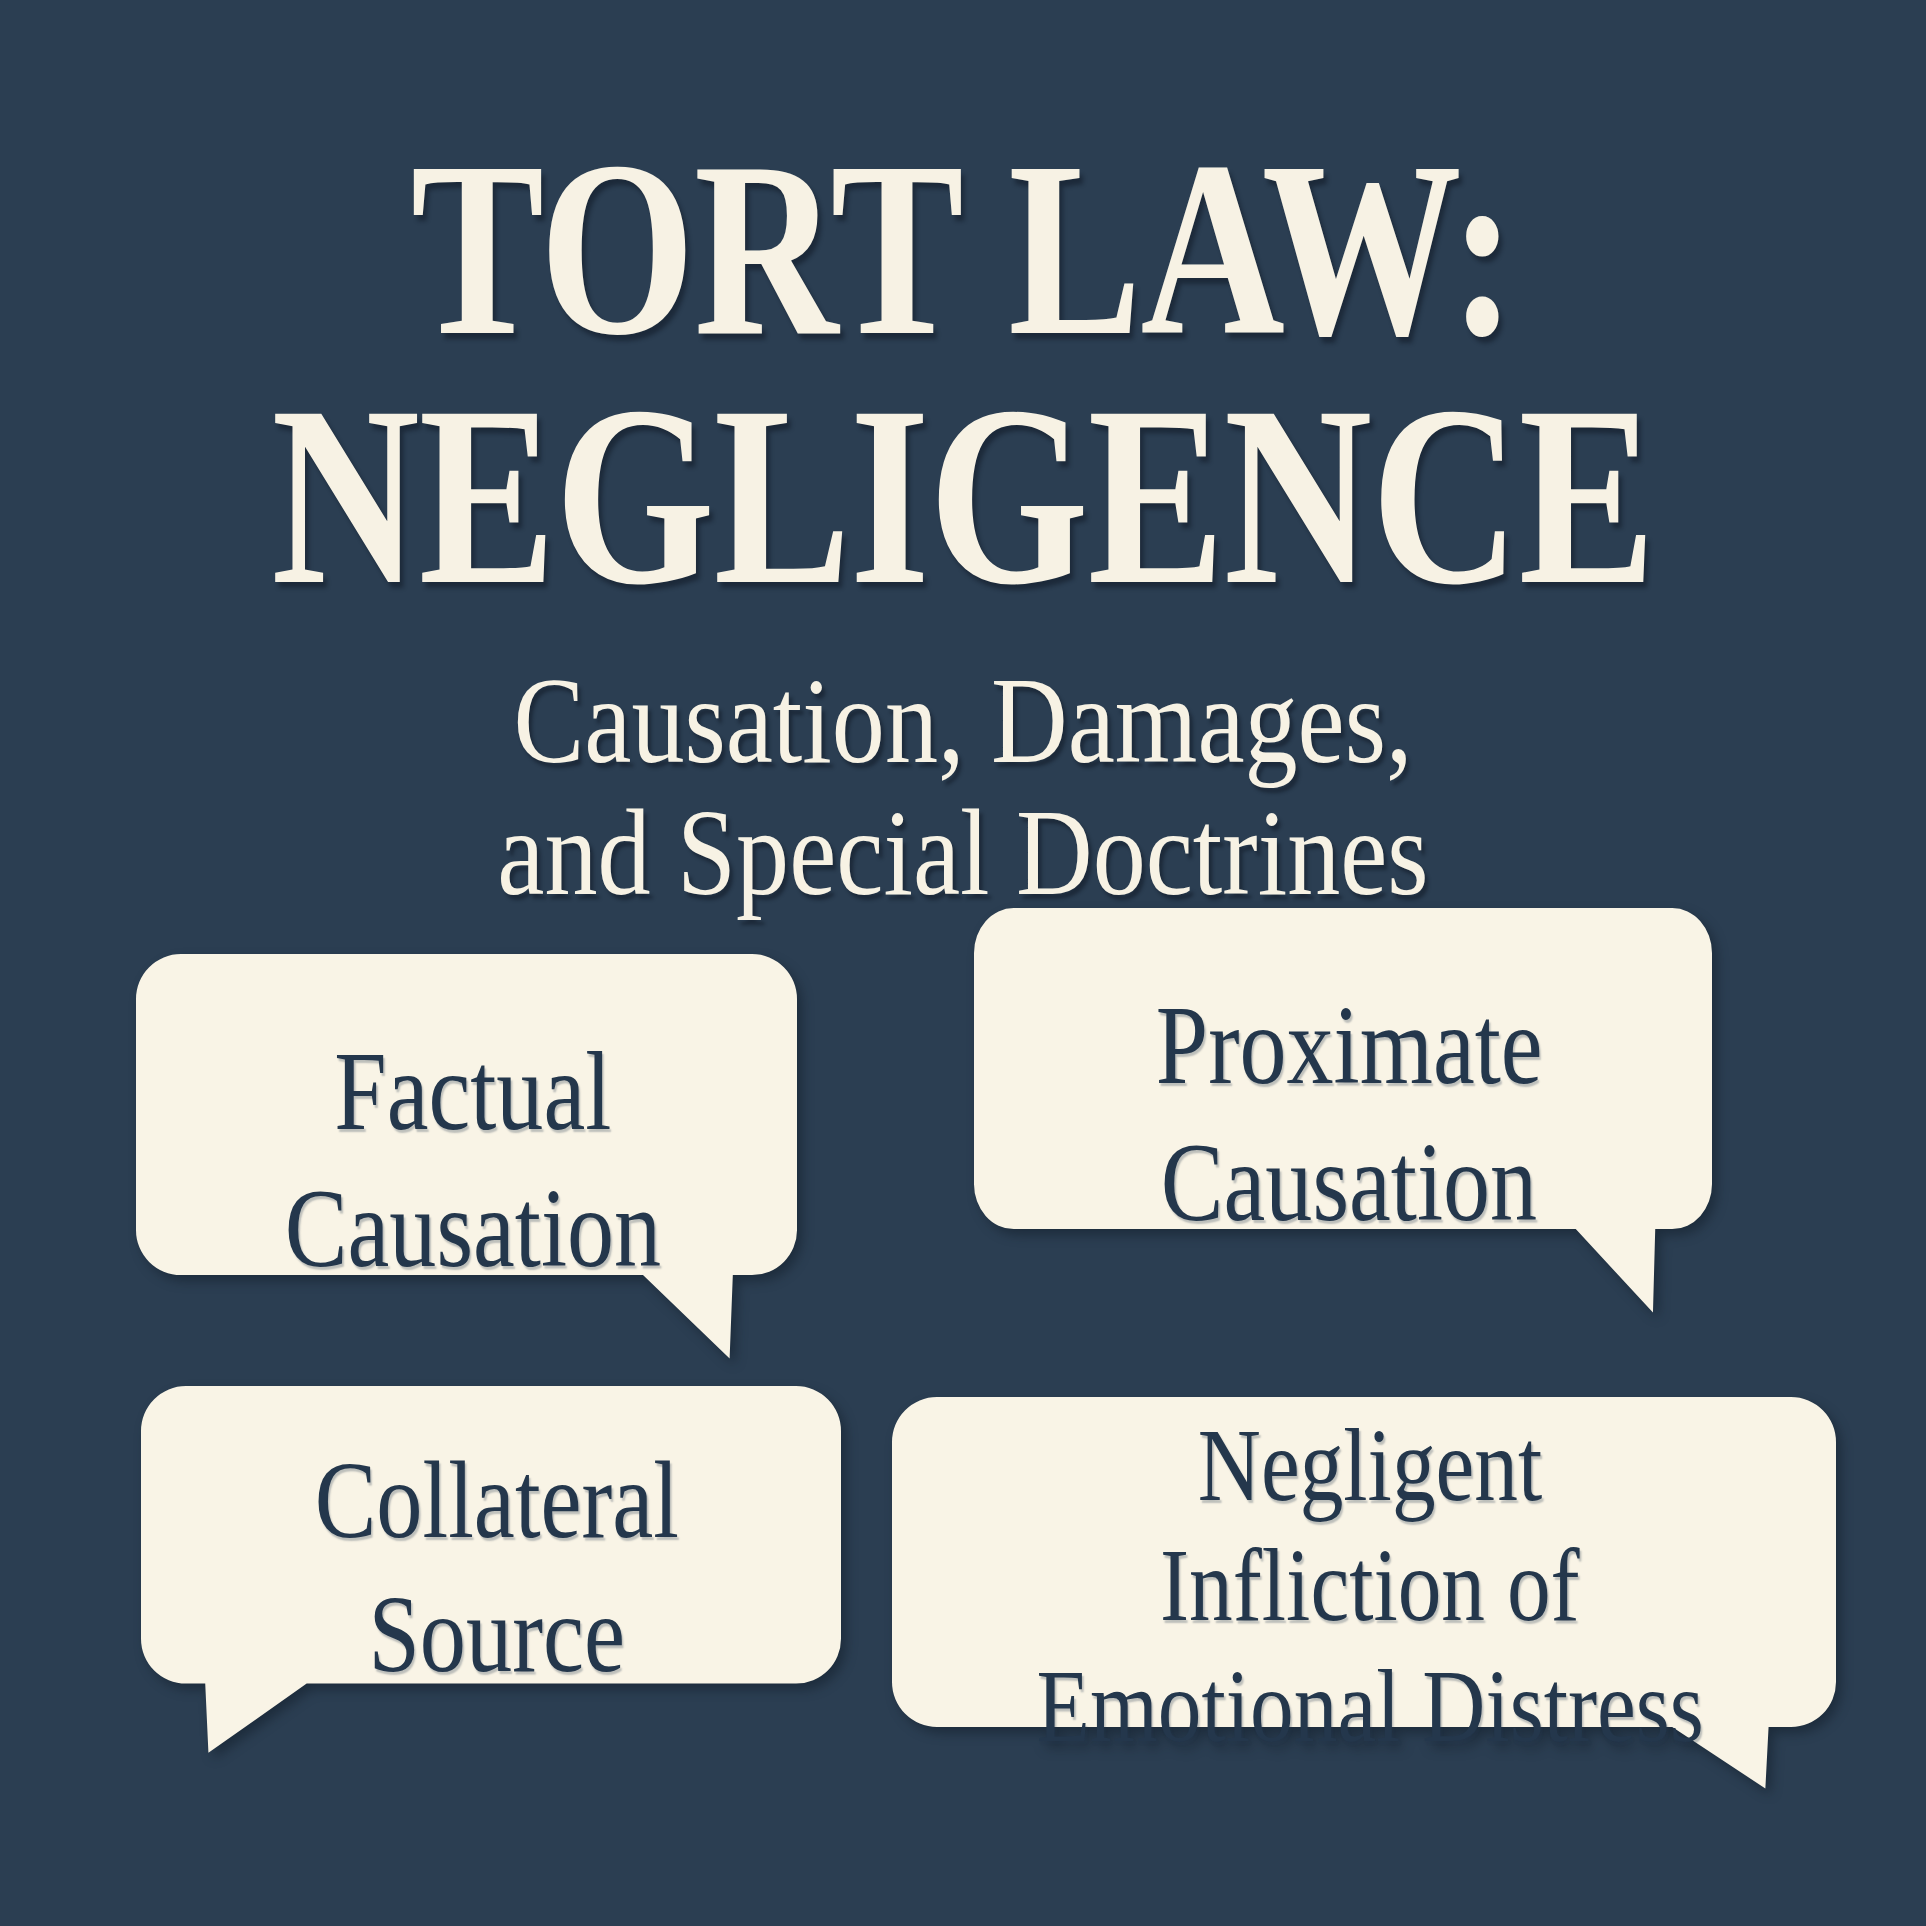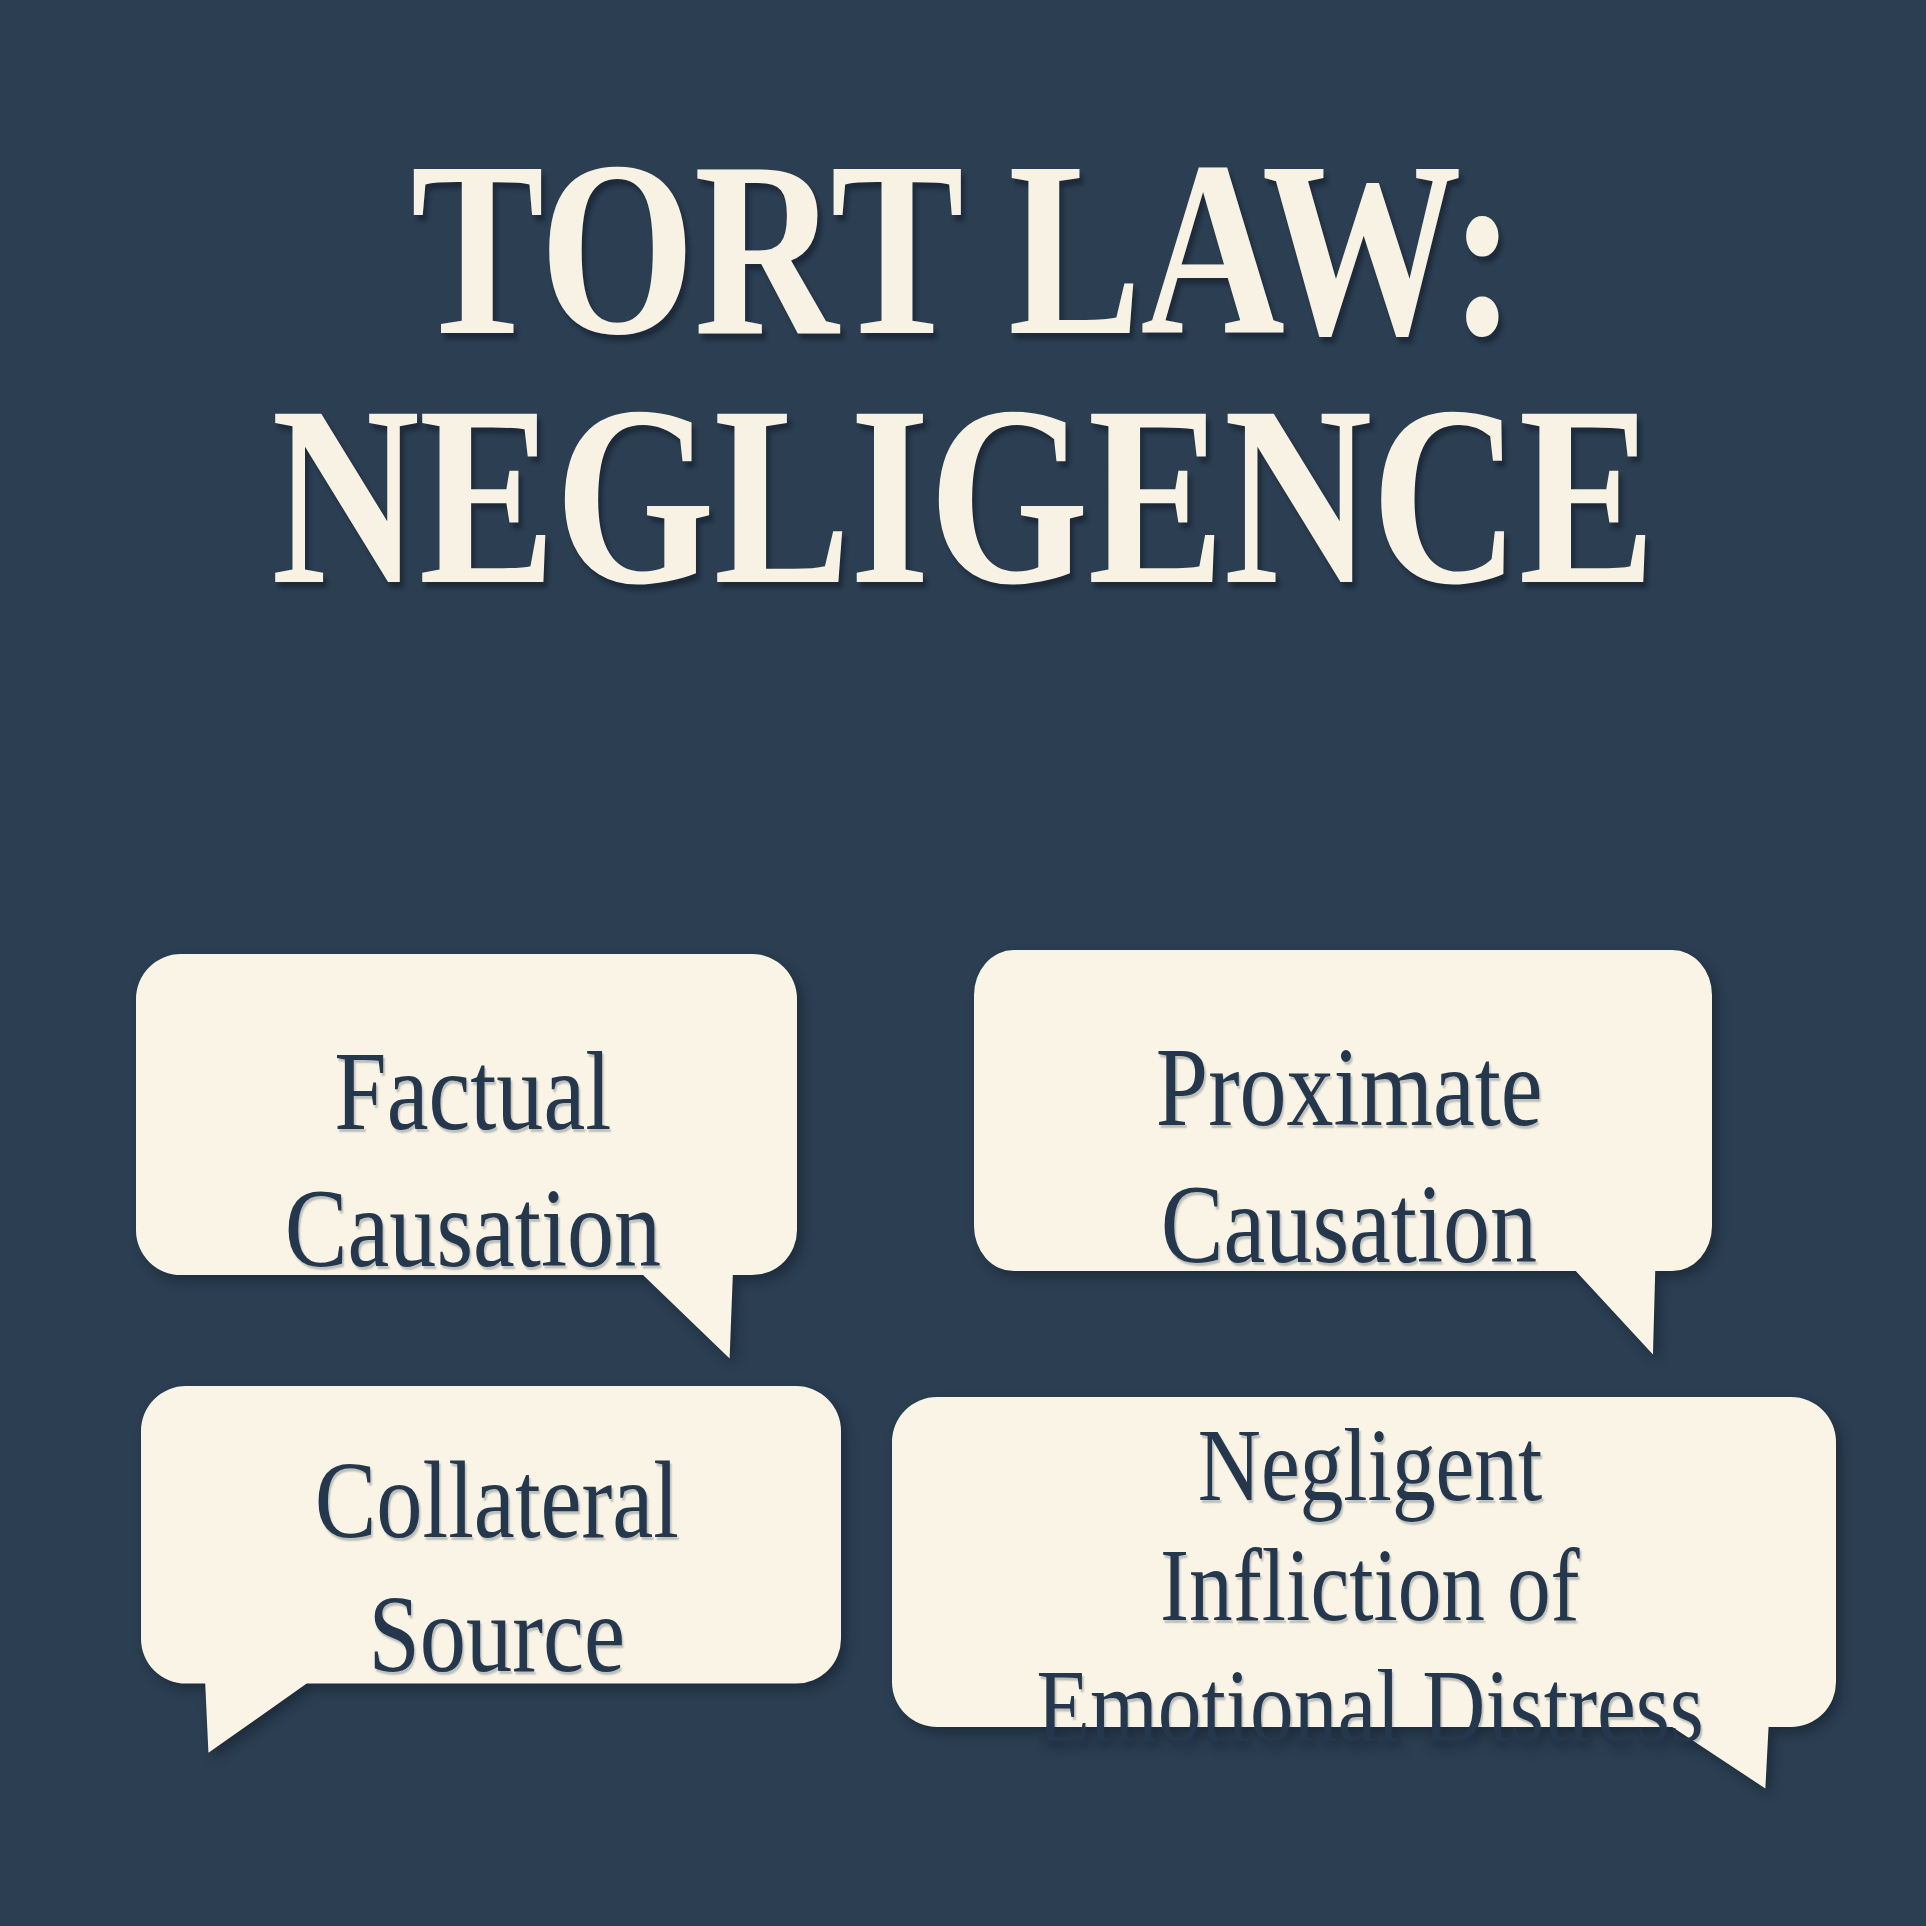--- a/index.html
+++ b/index.html
@@ -77,39 +77,43 @@
     white-space:nowrap;
     transform:scaleX(0.84);
     transform-origin:center center;
     text-shadow:1.9px 2.6px 1.9px rgba(36,55,76,0.28);
   }
 
   
   #bubble-1{left:136px;top:954px;width:661px;height:411px;}
   #bubble-1 .label{top:45px;height:321px;font-size:112px;line-height:1.22;}
 
-  #bubble-2{left:974px;top:950px;width:738px;height:411px;}
+  #bubble-2{left:974px;top:908px;width:738px;height:411px;}
   #bubble-2 .label{top:45px;height:321px;font-size:112px;line-height:1.22;}
 
   #bubble-3{left:141px;top:1386px;width:700px;height:372px;}
   #bubble-3 .label{top:36px;height:290px;font-size:110px;line-height:1.22;}
 
   #bubble-4{left:892px;top:1397px;width:944px;height:398px;}
   #bubble-4 .label{top:28px;height:321px;font-size:104px;line-height:1.16;}
 </style>
 </head>
 <body style="background: rgb(43, 62, 82);">
 
 <div id="stage">
 
   <div class="title-block">
     <span class="title-line l1" style="color: rgb(247, 242, 228);">TORT LAW:</span>
     <span class="title-line l2" style="color: rgb(247, 242, 228);">NEGLIGENCE</span>
   </div>
 
+  <div class="subtitle-block">
+    <span class="subtitle-line" style="color: rgb(247, 242, 228);">Causation, Damages,</span>
+    <span class="subtitle-line" style="color: rgb(247, 242, 228);">and Special Doctrines</span>
+  </div>
 
   <div class="bubble" id="bubble-1">
     <svg viewBox="0 0 1030 640" preserveAspectRatio="none">
       <path class="body" d="
         M 70 0 H 960 A 70 70 0 0 1 1030 70
         V 430 A 70 70 0 0 1 960 500
         H 930 L 925 630 L 790 500
         H 70 A 70 70 0 0 1 0 430
         V 70 A 70 70 0 0 1 70 0 Z" fill="#f9f4e6"></path>
     </svg>

